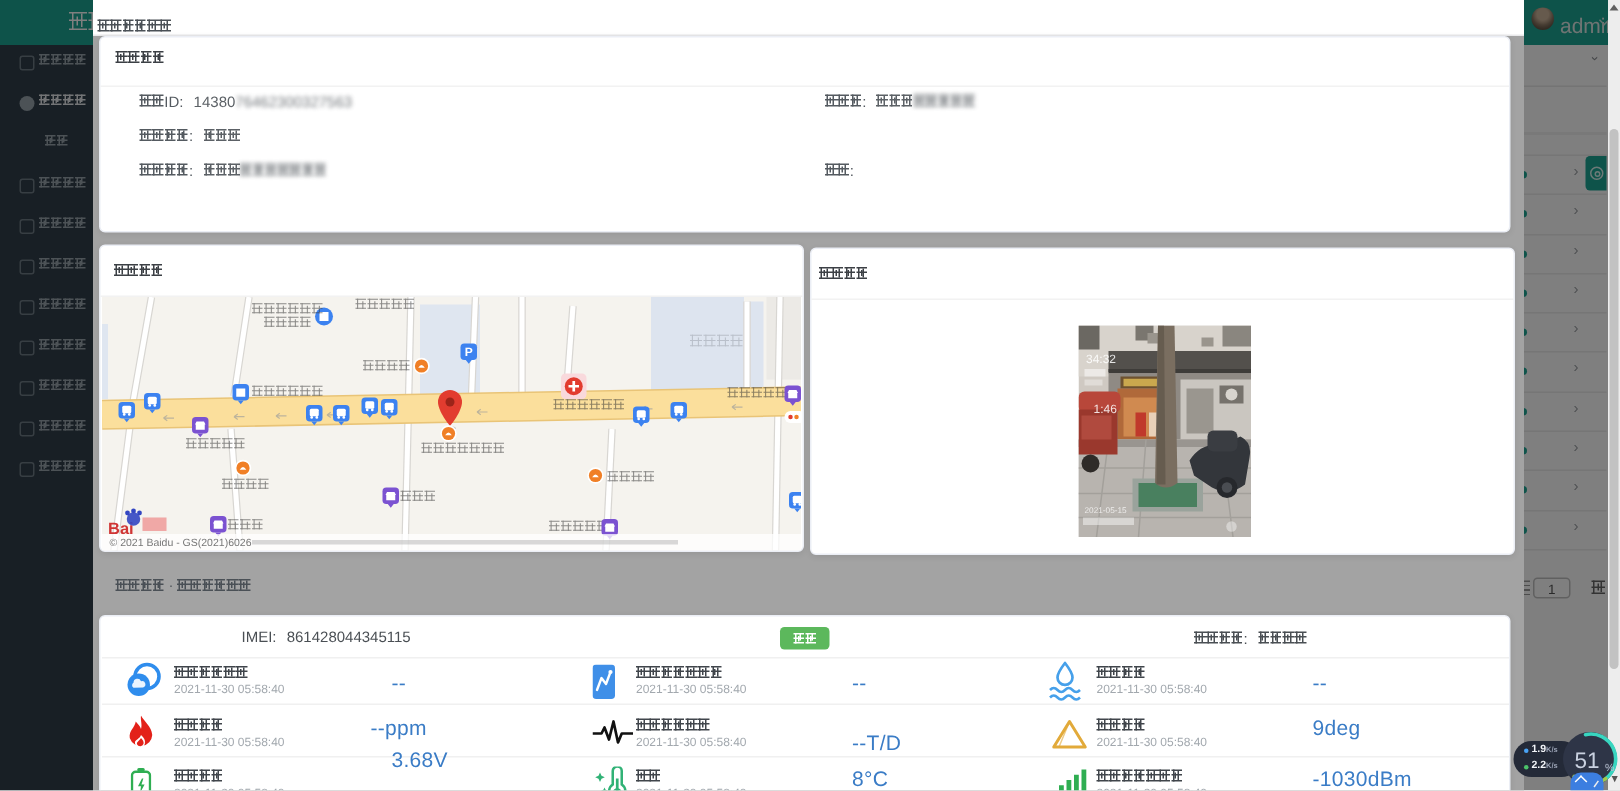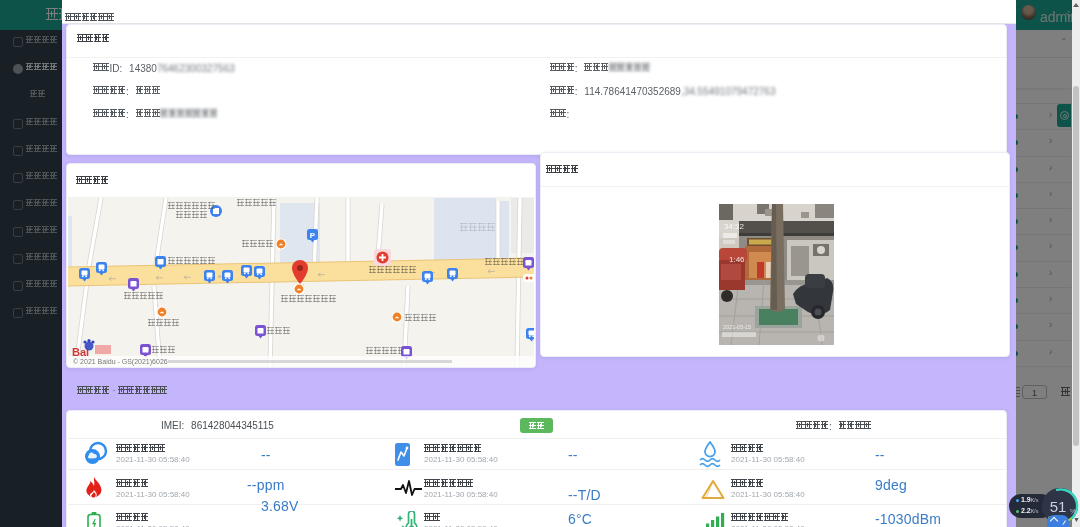--- a/index.html
+++ b/index.html
@@ -17,21 +17,21 @@
 .z.s9{width:9px;height:9px}
 .z.s12{width:12px;height:12px}
 .blur{filter:blur(1.5px);opacity:.85}
 
 #bgheader{position:absolute;left:0;top:0;width:1080px;height:30px;background:#1ca795}
 #bgside{position:absolute;left:0;top:30px;width:62px;height:497px;background:#303e4a}
 .mi{position:absolute;left:13px;color:#98a4ac;font-size:11px;line-height:12px;white-space:nowrap}
 #bgmain{position:absolute;left:1016px;top:30px;width:55px;height:497px;background:#fff}
 #ovl{position:absolute;left:0;top:0;width:1080px;height:527px;background:rgba(0,0,0,.5);z-index:5}
 
-#modal{position:absolute;left:62px;top:0;width:954px;height:527px;background:#c4b5fd;z-index:10;overflow:hidden}
+#modal{position:absolute;left:62px;top:0;width:954px;height:527px;background:#a3a3a3;z-index:10;overflow:hidden}
 #mhead{position:absolute;left:0;top:0;width:954px;height:24px;background:#fff;border-bottom:1px solid #e9e9eb}
 .card{position:absolute;background:#fff;border:1px solid #ebeef5;border-radius:4px;box-shadow:0 1px 4px rgba(0,0,0,.08)}
 .chead{position:absolute;color:#3c4045;font-size:10px;line-height:10px}
 .cdiv{position:absolute;left:0;width:100%;border-top:1px solid #f2f2f2}
 .lat10{font-size:10px;line-height:11px;color:#5c6166;white-space:nowrap}
 .lat75{font-size:8px;line-height:8px;color:#a2a8ae;white-space:nowrap}
 .mval{font-size:14px;line-height:14px;color:#3a7cc6;white-space:nowrap;letter-spacing:.2px}
 .mlbl{color:#40454b;font-size:10px;line-height:10px}
 .mrow{position:absolute;left:1px;width:938px;border-top:1px solid #f0f0f0}
 
@@ -123,21 +123,20 @@
 <div id="modal">
 <div id="mhead"></div>
 <div class="abs" style="left:3px;top:13px;color:#4a5056;font-size:10px;line-height:10px"><i class="z"></i><i class="z"></i><i class="z"></i><i class="z"></i><i class="z"></i><i class="z"></i></div>
 <div class="card" style="left:4px;top:24px;width:941px;height:131px">
 <div class="chead" style="left:10px;top:9px"><i class="z"></i><i class="z"></i><i class="z"></i><i class="z"></i></div>
 <div class="cdiv" style="top:32px"></div>
 <div class="abs lat10" style="left:26px;top:38px"><span style="color:#545a60"><i class="z"></i><i class="z"></i>ID:  </span>&nbsp;14380<span class="blur">76462300327563</span></div>
 <div class="abs lat10" style="left:26px;top:61px"><span style="color:#545a60"><i class="z"></i><i class="z"></i><i class="z"></i><i class="z"></i>:  </span> <i class="z"></i><i class="z"></i><i class="z"></i></div>
 <div class="abs lat10" style="left:26px;top:84px"><span style="color:#545a60"><i class="z"></i><i class="z"></i><i class="z"></i><i class="z"></i>:  </span> <i class="z"></i><i class="z"></i><i class="z"></i><span class="blur"><i class="z"></i><i class="z"></i><i class="z"></i><i class="z"></i><i class="z"></i><i class="z"></i><i class="z"></i></span></div>
 <div class="abs lat10" style="left:483px;top:38px"><span style="color:#545a60"><i class="z"></i><i class="z"></i><i class="z"></i>:  </span> <i class="z"></i><i class="z"></i><i class="z"></i><span class="blur"><i class="z"></i><i class="z"></i><i class="z"></i><i class="z"></i><i class="z"></i></span></div>
-<div class="abs lat10" style="left:483px;top:61px"><span style="color:#545a60"><i class="z"></i><i class="z"></i><i class="z"></i>:  </span> 114.78641470352689<span class="blur">,34.55491079472763</span></div>
 <div class="abs lat10" style="left:483px;top:84px"><span style="color:#545a60"><i class="z"></i><i class="z"></i>:  </span></div>
 </div>
 <div class="card" style="left:4px;top:163px;width:470px;height:205px">
 <div class="chead" style="left:9px;top:12px"><i class="z"></i><i class="z"></i><i class="z"></i><i class="z"></i></div>
 <div class="cdiv" style="top:33px"></div>
 <div class="abs" style="left:1px;top:34px;width:466px;height:169px;overflow:hidden"><svg width="466" height="169" viewBox="0 0 466 169" font-family="Liberation Sans">
 <rect width="466" height="169" fill="#f5f3ee"></rect>
 <rect x="212" y="5" width="40" height="70" fill="#dfe6f0"></rect>
 <rect x="366" y="0" width="62" height="78" fill="#dde4ef"></rect>
 <rect x="431" y="3" width="10" height="73" fill="#dde4ef"></rect>
@@ -510,21 +509,21 @@
 <circle cx="21" cy="148" r="4.5" fill="#3346c2" opacity=".9"></circle>
           <circle cx="17" cy="144" r="1.6" fill="#3346c2"></circle>
           <circle cx="21" cy="142.6" r="1.6" fill="#3346c2"></circle>
           <circle cx="25" cy="144" r="1.6" fill="#3346c2"></circle>
 <rect x="27" y="147" width="16" height="9" fill="#e88" opacity=".7"></rect>
 <rect x="0" y="158" width="466" height="11" fill="#ffffff" opacity=".75"></rect>
 <text x="5" y="166" font-size="7" fill="#777">© 2021 Baidu - GS(2021)6026</text>
 <rect x="100" y="162" width="284" height="3" fill="#aaaaaa" opacity=".45"></rect>
 </svg></div>
 </div>
-<div class="card" style="left:478px;top:152px;width:470px;height:205px">
+<div class="card" style="left:478px;top:165px;width:470px;height:205px">
 <div class="chead" style="left:5px;top:12px"><i class="z"></i><i class="z"></i><i class="z"></i><i class="z"></i></div>
 <div class="cdiv" style="top:33px"></div>
 <div class="abs" style="left:178px;top:51px;width:115px;height:141px"><svg width="115" height="141" viewBox="0 0 115 141">
 <rect width="115" height="141" fill="#cfc9c2"></rect>
 <rect x="0" y="0" width="115" height="34" fill="#d8d3cc"></rect>
 <rect x="0" y="0" width="14" height="16" fill="#6b6862"></rect>
 <rect x="38" y="0" width="12" height="10" fill="#7a766f"></rect>
 <rect x="96" y="0" width="19" height="14" fill="#8a867f"></rect>
 <rect x="46" y="5" width="9" height="7" fill="#9a958d"></rect>
 <rect x="82" y="8" width="8" height="6" fill="#9a958d"></rect>
@@ -630,21 +629,21 @@
 <div class="abs mval" style="left:194px;top:88px">3.68V</div>
 <div class="abs" style="left:328px;top:100px"><svg width="24" height="24" viewBox="0 0 24 24">
 <path d="M13.5 3 a3 3 0 0 1 6 0 v9 a5.4 5.4 0 1 1 -6 0 Z" fill="none" stroke="#31b276" stroke-width="1.7"></path>
 <circle cx="16.5" cy="17.5" r="3" fill="#31b276"></circle>
 <rect x="15.6" y="8" width="1.8" height="9" fill="#31b276"></rect>
 <path d="M5 4 l1 2.2 2.2 1 -2.2 1 -1 2.2 -1 -2.2 -2.2 -1 2.2 -1 Z" fill="#31b276"></path>
 <path d="M8 14 l.7 1.5 1.5 .7 -1.5 .7 -.7 1.5 -.7 -1.5 -1.5 -.7 1.5 -.7 Z" fill="#31b276"></path>
 </svg></div>
 <div class="abs mlbl" style="left:357px;top:102px"><i class="z"></i><i class="z"></i></div>
 <div class="abs lat75" style="left:357px;top:114px">2021-11-30 05:58:40</div>
-<div class="abs mval" style="left:501px;top:101px">6°C</div>
+<div class="abs mval" style="left:501px;top:101px">8°C</div>
 <div class="abs" style="left:634px;top:101px"><svg width="24" height="22" viewBox="0 0 24 22">
 <rect x="0" y="15" width="3.2" height="6" fill="#2fae52"></rect>
 <rect x="5" y="11.5" width="3.2" height="9.5" fill="#2fae52"></rect>
 <rect x="10" y="8" width="3.2" height="13" fill="#2fae52"></rect>
 <rect x="15" y="4.5" width="3.2" height="16.5" fill="#2fae52"></rect>
 <rect x="20" y="1" width="3.2" height="20" fill="#2fae52"></rect>
 </svg></div>
 <div class="abs mlbl" style="left:664px;top:102px"><i class="z"></i><i class="z"></i><i class="z"></i><i class="z"></i><i class="z"></i><i class="z"></i><i class="z"></i></div>
 <div class="abs lat75" style="left:664px;top:114px">2021-11-30 05:58:40</div>
 <div class="abs mval" style="left:808px;top:101px">-1030dBm</div>

